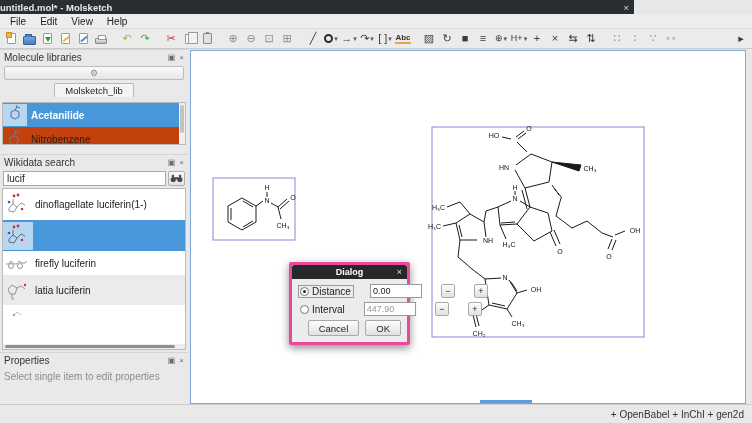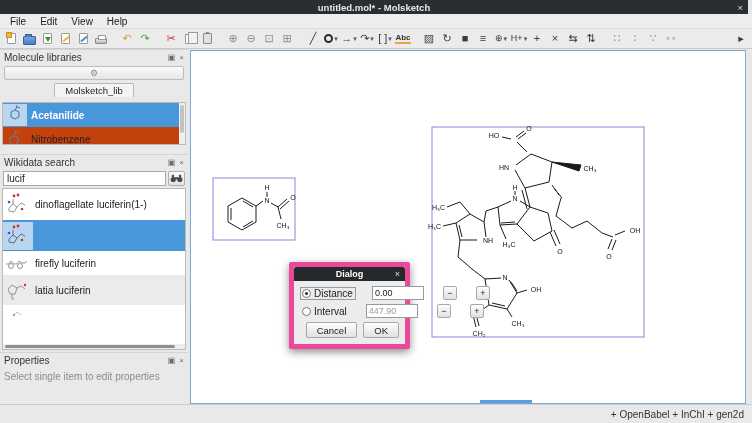--- a/index.html
+++ b/index.html
@@ -1,21 +1,21 @@
 <!DOCTYPE html>
 <html><head>
 <meta charset="utf-8">
 <style>
   * { margin:0; padding:0; box-sizing:border-box; }
   html,body { width:752px; height:423px; overflow:hidden; }
   body { font-family:"Liberation Sans", sans-serif; font-size:10px; background:#e7e7e7; position:relative; color:#222; }
 
   
-  .titlebar { position:absolute; left:0; top:0; width:748px; height:14px; background:#2b2e31; color:#e8e8e8;
-    display:flex; align-items:center; justify-content:center; font-size:9.5px; font-weight:bold; }
+  .titlebar { position:absolute; left:0; top:0; width:634px; height:14px; background:#2b2e31; color:#e8e8e8;
+    display:flex; align-items:center; justify-content:flex-start; font-size:9.5px; font-weight:bold; }
   .titlebar .close { position:absolute; right:5px; top:0; height:14px; display:flex; align-items:center; font-weight:normal; color:#dcdcdc; cursor:default; }
 
   
   .menubar { position:absolute; left:0; top:14px; width:752px; height:15px; background:#ededed; border-bottom:1px solid #dcdcdc;
     display:flex; align-items:center; padding-left:3px; }
   .menu-item { padding:1px 7px; }
 
   
   .toolbar { position:absolute; left:0; top:29px; width:752px; height:20px; background:#ebebeb; border-bottom:1px solid #c9c9c9;
     display:flex; align-items:center; padding:0 2px; }
@@ -82,21 +82,21 @@
 
   .panel-props { top:303px; height:52px; }
   .props-hint { padding:3px 4px; color:#8c8c8c; }
 
   
   .canvas { position:absolute; left:190px; top:50px; width:556px; height:354px; background:#ffffff; border:1px solid #7fa8d8; }
   .canvas svg text { font-family:"Liberation Sans", sans-serif; font-size:7px; fill:#111; }
   .canvas .hthumb { position:absolute; left:289px; bottom:0; width:52px; height:3px; background:#5e9bd8; }
 
   
-  .dialog { position:absolute; left:289px; top:262px; width:121px; background:#ececec; border:5px solid #ec4899; border-radius:2px;
+  .dialog { position:absolute; left:289px; top:262px; width:121px; background:#ececec; border:3px solid #ec4899; border-radius:2px;
     box-shadow:0 3px 8px rgba(0,0,0,0.45); }
   .dialog-title { height:14px; background:#26292c; color:#fff; display:flex; align-items:center; justify-content:center;
     font-size:9px; font-weight:bold; position:relative; border-radius:2px 2px 0 0; }
   .dialog-title .dclose { position:absolute; right:5px; font-weight:normal; color:#ddd; }
   .dlg-body { padding:5px 6px 6px 6px; }
   .dlg-row { display:flex; align-items:center; margin-bottom:4px;gap:16px; }
   .radio { width:9px; height:9px; border:1px solid #7a7a7a; border-radius:50%; background:#fdfdfd; margin-right:3px; position:relative; flex:none; }
   .radio.on::after { content:""; position:absolute; left:2px; top:2px; width:3px; height:3px; border-radius:50%; background:#2a2a2a; }
   .radio-wrap { display:flex; align-items:center; border:1px solid transparent; padding:0 2px 0 1px; flex:1; }
   .radio-wrap.focus { border-color:#9a9a9a; }

